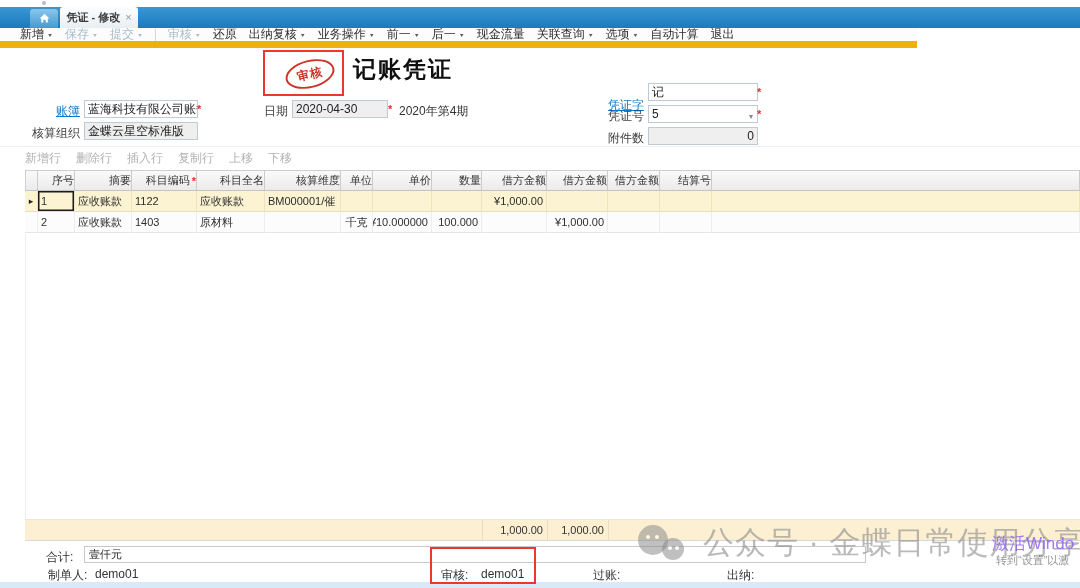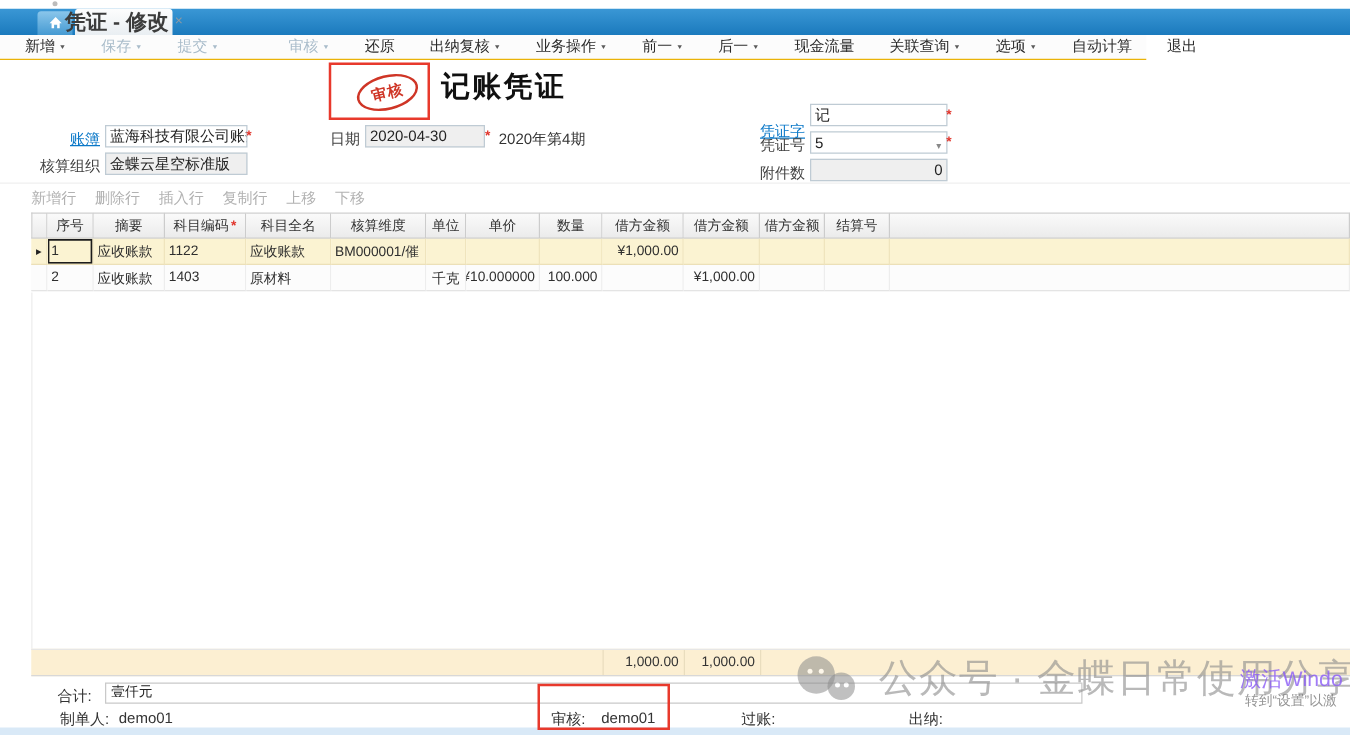--- a/index.html
+++ b/index.html
@@ -8,26 +8,26 @@
   .abs{position:absolute}
 
   
   .titlebar{left:0;top:0;width:1080px;height:7px;background:#fff}
   .title-dot{left:42px;top:1px;width:4px;height:4px;border-radius:50%;background:#bcbcbc}
   .tabbar{left:0;top:7px;width:1080px;height:21px;background:linear-gradient(180deg,#3a97d5,#1b7abd)}
   .home-tab{left:30px;top:9px;width:28px;height:19px;border-radius:3px 3px 0 0;
             background:linear-gradient(180deg,#8ac6eb,#459ad2);display:flex;align-items:center;justify-content:center}
   .active-tab{left:60px;top:7px;width:78px;height:21px;border-radius:3px 3px 0 0;
               background:linear-gradient(180deg,#fdfdfd,#e9eef2);display:flex;align-items:center;justify-content:center;gap:5px}
-  .active-tab .lbl{font-size:17px;font-weight:bold;color:#3c3c3c;white-space:nowrap}
+  .active-tab .lbl{font-size:11px;font-weight:bold;color:#3c3c3c;white-space:nowrap}
   .tab-close{font-size:11px;color:#8f9aa3;line-height:1}
 
   
-  .toolbar{left:0;top:28px;width:917px;height:20px;background:#fcfcfc;border-bottom:1px solid #eab308;
-           display:flex;align-items:center;padding-left:20px;gap:28px;box-sizing:border-box}
+  .toolbar{left:0;top:28px;width:917px;height:20px;background:#fcfcfc;border-bottom:7px solid #eab308;
+           display:flex;align-items:center;padding-left:20px;gap:12px;box-sizing:border-box}
   .tb-item{font-size:12px;color:#2b2b2b;display:inline-flex;align-items:center;gap:3px;white-space:nowrap;cursor:default}
   .tb-item.dis{color:#a9bcca}
   .caret{font-size:6px;color:#5a5a5a;transform:scaleY(.85)}
   .tb-item.dis .caret{color:#a9bcca}
   .tb-sep{width:1px;height:12px;background:#d6d6d6}
 
   
   .anno{border:2px solid #e8392c;box-sizing:border-box;z-index:40}
   .anno1{left:263px;top:50px;width:81px;height:46px}
   .anno2{left:430px;top:547px;width:106px;height:37px}
@@ -47,21 +47,21 @@
 
   
   .form-grid-divider{left:0;top:146px;width:1080px;height:1px;background:#f0f0f0}
   .gtb{left:25px;top:148px;height:20px;display:flex;align-items:center;gap:15px}
   .gtb-item{font-size:12px;color:#b2b2b2;white-space:nowrap}
 
   
   .grid{left:25px;top:170px;width:1055px}
   .tr{display:flex;height:21px}
   .th{background:linear-gradient(180deg,#fafafa,#ebebeb);border-top:1px solid #cfcfcf;border-right:1px solid #cccccc;
-      border-bottom:1px solid #c3c3c3;font-size:11px;color:#333;display:flex;align-items:center;justify-content:center;
+      border-bottom:1px solid #c3c3c3;font-size:11px;color:#333;display:flex;align-items:center;justify-content:flex-end;
       gap:2px;box-sizing:border-box;white-space:nowrap;overflow:hidden}
   .th:first-child{border-left:1px solid #cfcfcf}
   .td{font-size:11px;color:#2e2e2e;border-right:1px solid #ededed;border-bottom:1px solid #e4e4e4;
       display:flex;align-items:center;padding:0 3px;box-sizing:border-box;white-space:nowrap;overflow:hidden;background:#fcfcfc}
   .tr:first-child .td{ }
   .row-sel .td{background:#fbf3d2;border-right-color:#efe4bd;border-bottom-color:#ece0b8}
   .td.focus{box-shadow:inset 0 0 0 1.5px #1c1c1c}
   .td.marker{justify-content:center;font-size:9px;color:#222;padding:0}
   .grid-edge{left:25px;top:234px;width:1px;height:285px;background:#ededed}
 

